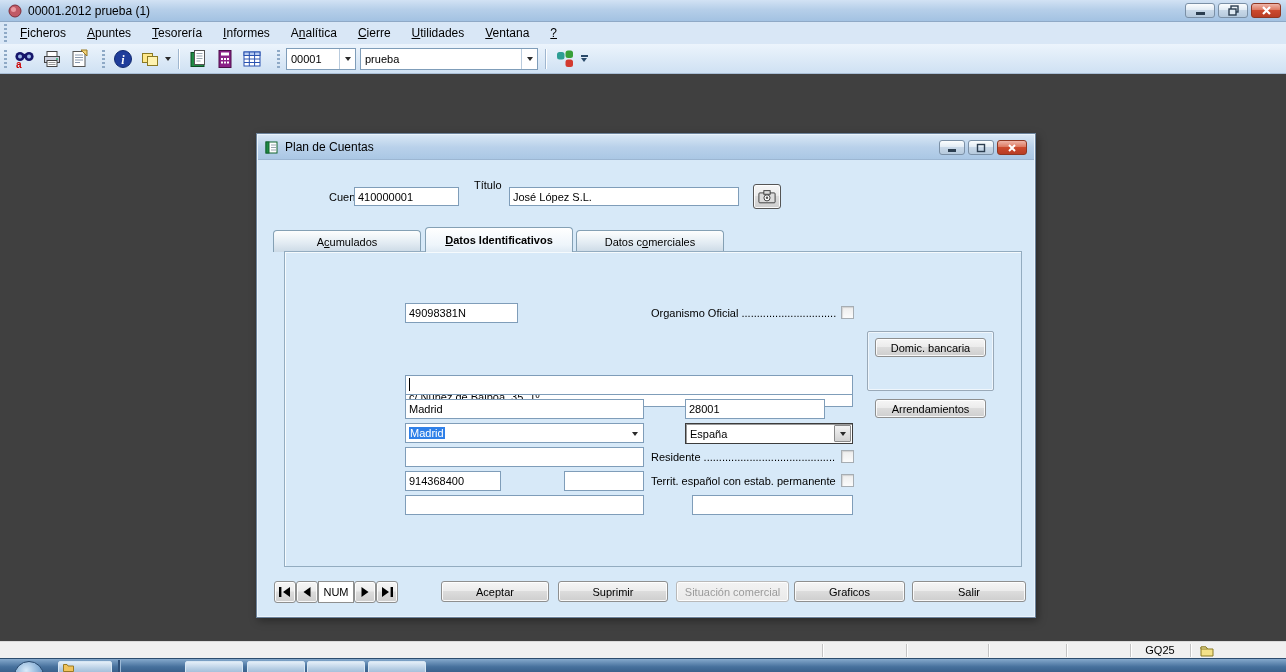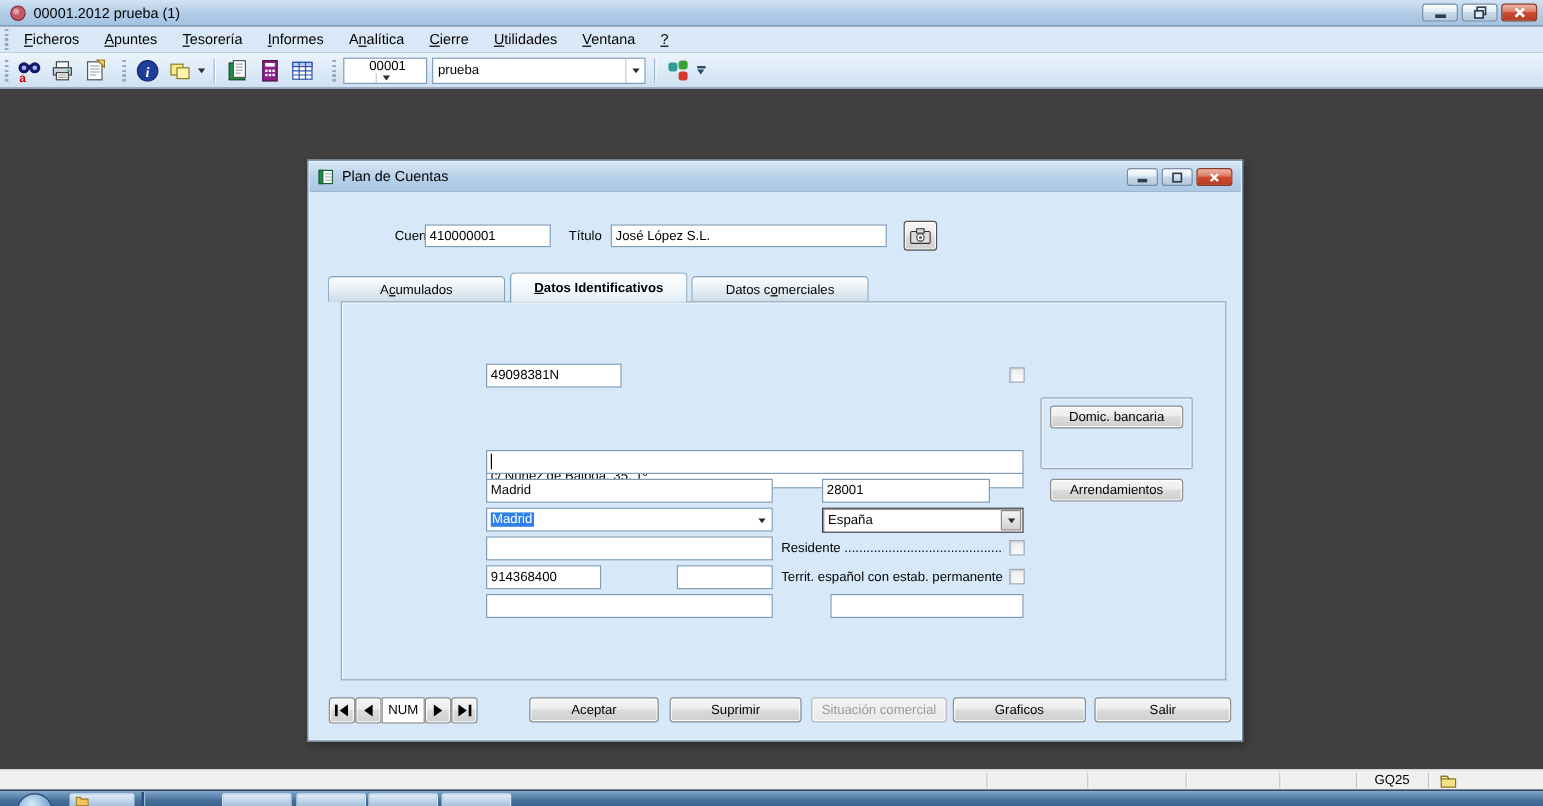--- a/index.html
+++ b/index.html
@@ -240,21 +240,21 @@
           <span style="display:flex;">
             <svg width="20" height="20" viewBox="0 0 20 20">
               <rect x="2" y="3" width="16" height="14" fill="#fff" stroke="#2a52b0"></rect>
               <rect x="2" y="3" width="16" height="3.5" fill="#b9cdf2" stroke="#2a52b0"></rect>
               <path d="M7.3 3 V17 M12.6 3 V17 M2 10 H18 M2 13.5 H18" stroke="#2a52b0"></path>
             </svg>
           </span>
         </div>
       </div>
     <div class="grip" style="margin-left:12px;"></div>
-    <div class="tcombo" style="width:70px;flex-direction:column;">
+    <div class="tcombo" style="width:70px;">
       <span class="cval">00001</span>
       <span class="carrow">
           <span class="tri-down"></span>
         </span>
     </div>
     <div class="tcombo" style="width:178px;">
       <span class="cval">prueba</span>
       <span class="carrow">
           <span class="tri-down"></span>
         </span>
@@ -299,39 +299,40 @@
         <div class="dlg-btn close">
           <svg width="10" height="10" viewBox="0 0 10 10">
               <path d="M2 2 L8 8 M8 2 L2 8" stroke="#fff" stroke-width="2"></path>
             </svg>
         </div>
       </div>
     </div>
 
     <div class="flabel" style="left:72px; top:53px;">Cuenta</div>
     <input class="tfield" style="left: 97px; top: 53px; width: 105px; height: 19px;" value="410000001">
-    <div class="flabel" style="left:217px; top:53px;">Título</div>
+    <div class="flabel" style="left:217px; top:41px;">Título</div>
     <input class="tfield" style="left: 252px; top: 53px; width: 230px; height: 19px;" value="José López S.L.">
     <div class="btn" style="left:496px; top:50px; width:28px; height:25px; border-color:#555;">
       <svg width="18" height="15" viewBox="0 0 20 16">
         <rect x="1" y="4" width="18" height="11" rx="1" fill="#dcdcdc" stroke="#333"></rect>
         <rect x="6.5" y="1.5" width="7" height="4" fill="#dcdcdc" stroke="#333"></rect>
         <circle cx="10" cy="9.5" r="3.4" fill="#fff" stroke="#333"></circle>
         <circle cx="10" cy="9.5" r="1.4" fill="#555"></circle>
       </svg>
     </div>
 
     <div class="tab" style="left: 16px;">A<u>c</u>umulados</div>
       <div class="tab active" style="left: 168px;"><u>D</u>atos Identificativos</div>
       <div class="tab" style="left: 319px;">Datos c<u>o</u>merciales</div>
       <div id="tab-strip"></div>
     <div class="tab-panel"></div>
 
     <div class="flabel" style="left:44px; top:169px;">N.I.F.</div>
     <input class="tfield" style="left: 148px; top: 169px; width: 113px; z-index: 4;" value="49098381N">
+    <div class="flabel" style="left:394px; top:169px; width:185px; overflow:hidden; z-index:4;">Organismo Oficial ...............................</div>
     <div class="checkbox" style="left:584px; top:172px; z-index:4;"></div>
 
     <div class="flabel" style="left:44px; top:193px;">Nombre 2</div>
 
     <div class="flabel" style="left:44px; top:217px;">Domicilio</div>
     <input class="tfield" style="left: 148px; top: 217px; width: 448px; z-index: 4; margin-top: 36px;" value="c/ Núñez de Balboa, 35, 1º">
 
     <div class="flabel" style="left:44px; top:241px;">Domicilio línea 2</div>
     <input class="tfield" style="left: 148px; top: 241px; width: 448px; z-index: 4;" value="">
     <div class="caret" style="left:152px; top:244px; z-index:5;"></div>

